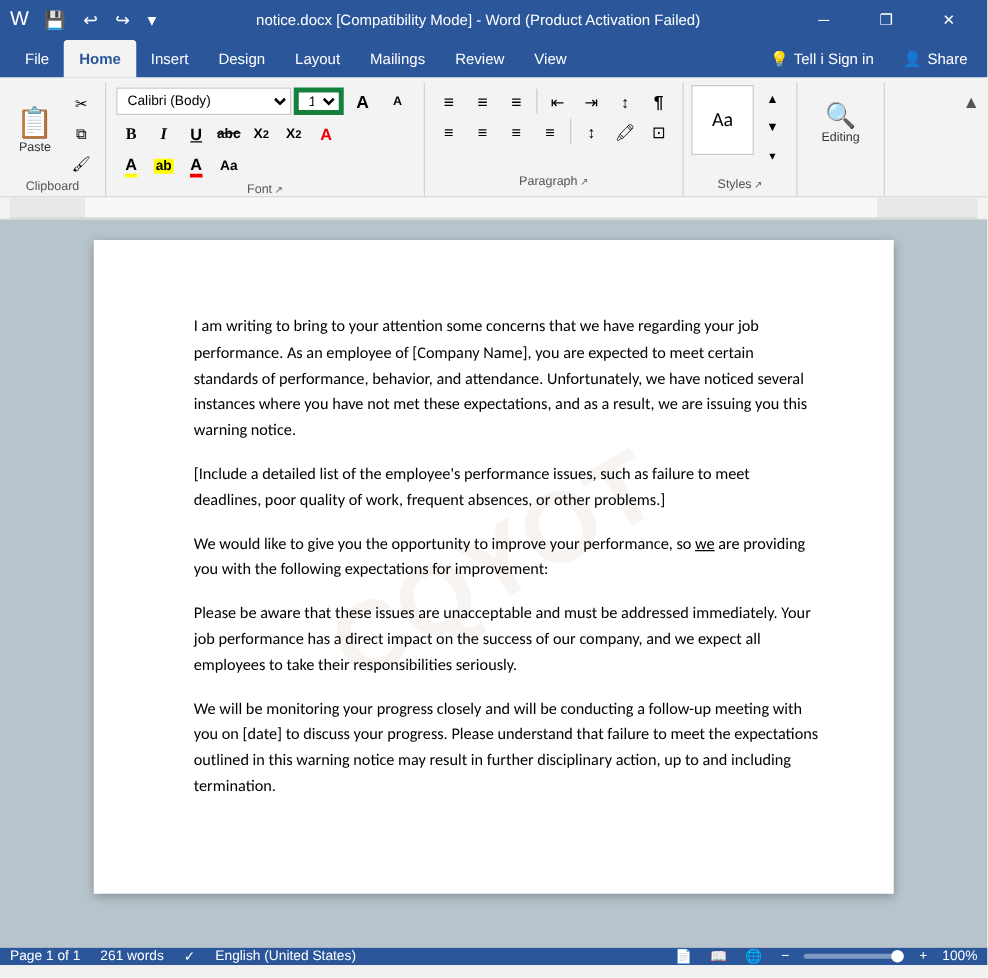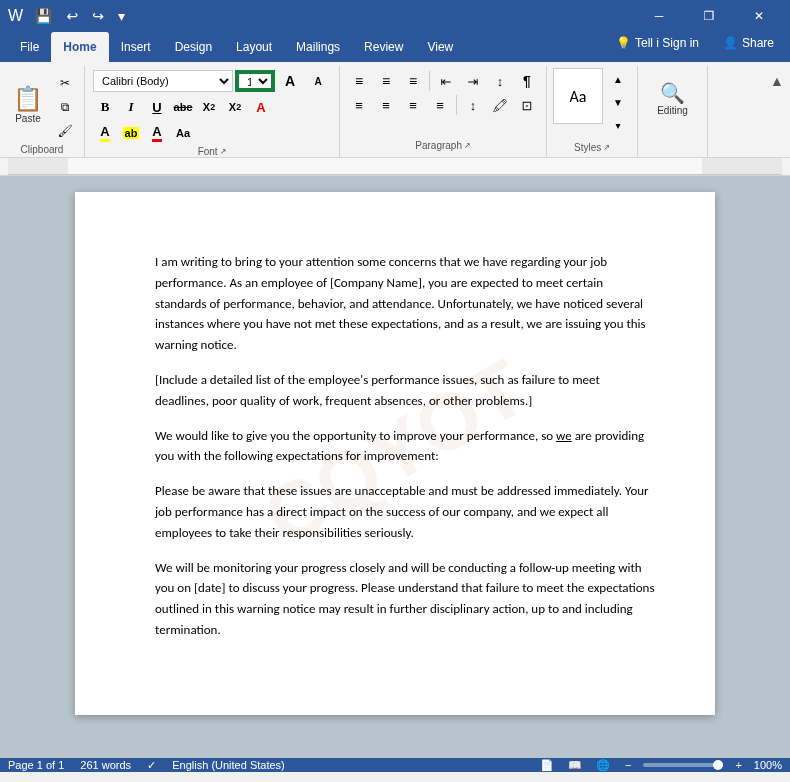--- a/index.html
+++ b/index.html
@@ -20,21 +20,21 @@
     .title-bar-title { flex: 1; text-align: center; font-size: 12px; }
     .title-bar-controls { display: flex; align-items: center; gap: 4px; }
     .title-btn { width: 46px; height: 32px; display: flex; align-items: center; justify-content: center; font-size: 12px; cursor: pointer; }
     .quick-access { display: flex; align-items: center; gap: 6px; }
     .qa-btn { color: white; font-size: 14px; cursor: pointer; padding: 2px 4px; }
 
     
     .ribbon-tabs {
       background: #2b579a;
       display: flex;
-      align-items: flex-start;
+      align-items: center;
       padding: 0 8px;
       height: 30px;
     }
     .ribbon-tab {
       color: white;
       font-size: 12px;
       padding: 4px 12px;
       cursor: pointer;
       height: 30px;
       display: flex;
@@ -239,20 +239,21 @@
 <div class="title-bar">
   <div class="title-bar-left">
     <span style="font-size:16px;">W</span>
     <div class="quick-access">
       <span class="qa-btn">💾</span>
       <span class="qa-btn">↩</span>
       <span class="qa-btn">↪</span>
       <span class="qa-btn">▾</span>
     </div>
   </div>
+  <div class="title-bar-title">notice.docx [Compatibility Mode] - Word (Product Activation Failed)</div>
   <div class="title-bar-controls">
     <div class="title-btn">─</div>
     <div class="title-btn">❐</div>
     <div class="title-btn close">✕</div>
   </div>
 </div>
 
 <div class="ribbon-tabs">
   <div class="ribbon-tab">File</div>
   <div class="ribbon-tab active">Home</div>

